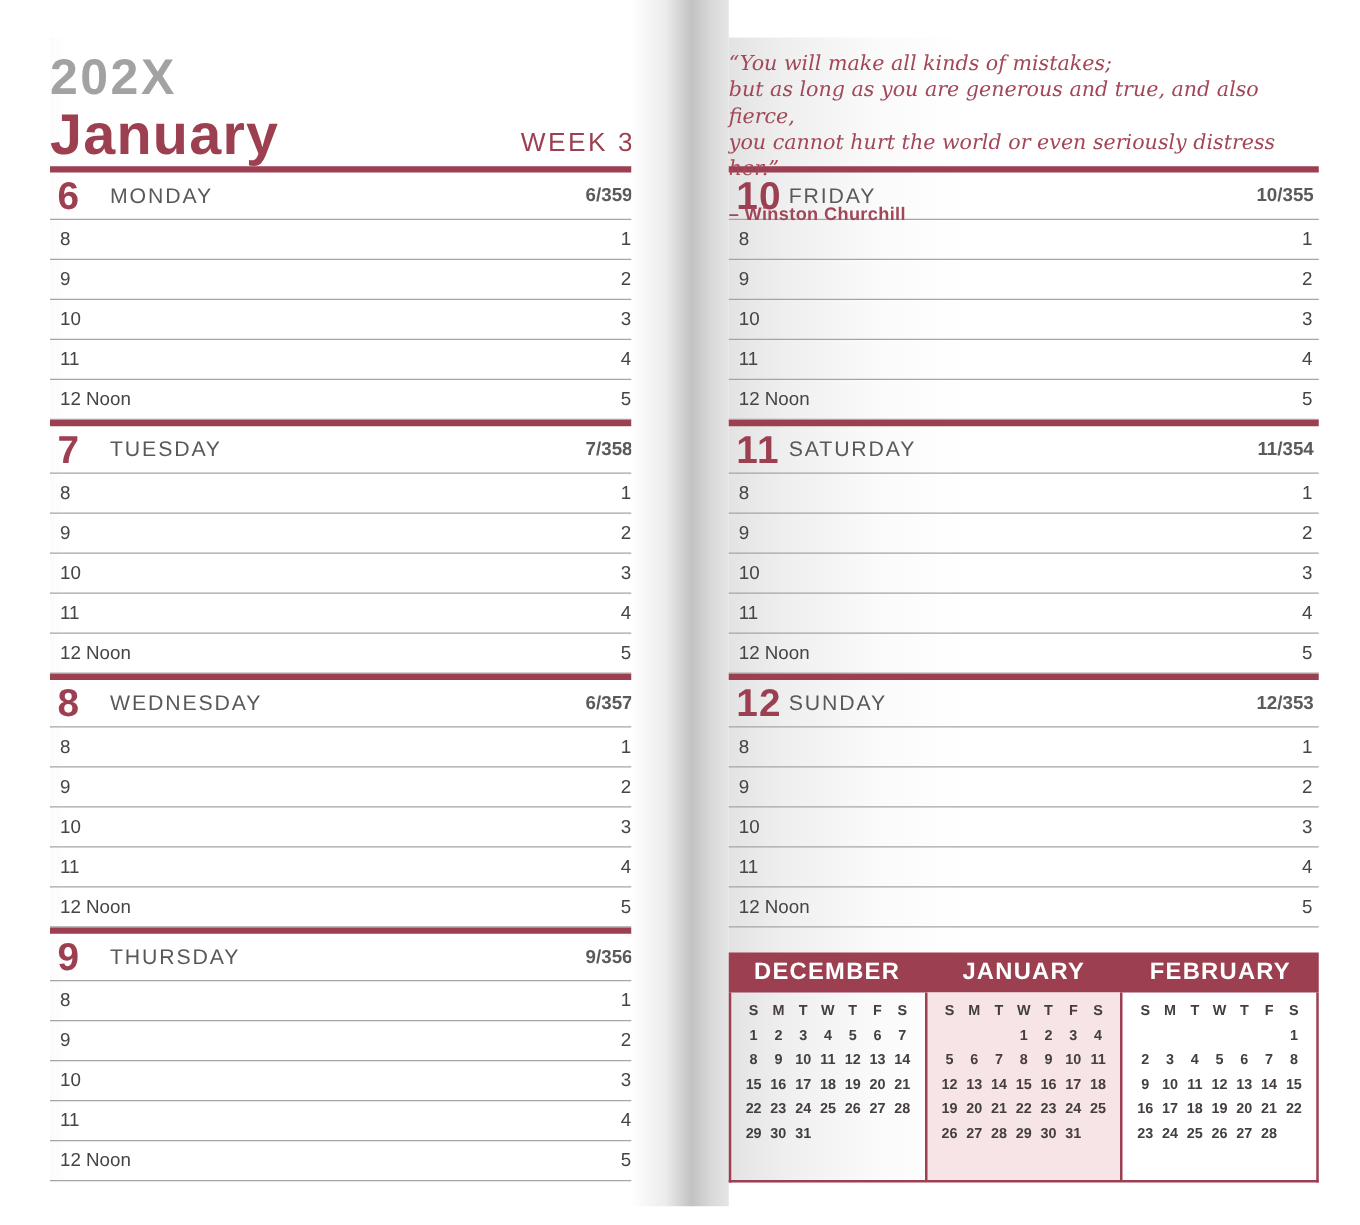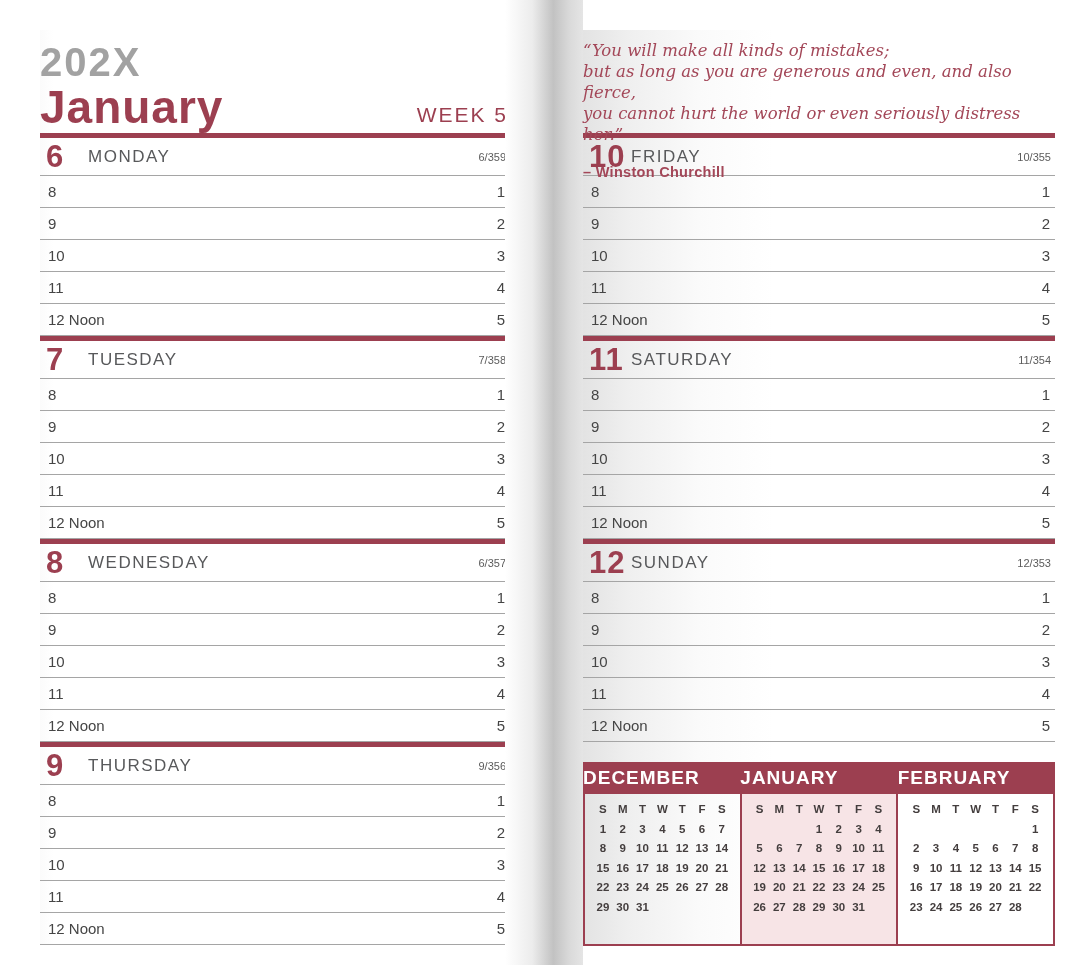--- a/index.html
+++ b/index.html
@@ -34,51 +34,51 @@
             font-size:16.5px; line-height:21px; }
   .q-attr { font-size:14.5px; font-weight:bold; margin-top:19px; letter-spacing:.3px; }
 
   
   .day-block { border-top:5px solid #9c3f50; height:203px; }
   .day-header { height:38px; display:flex; align-items:center;
                 border-bottom:1px solid #a5a5a5; }
   .day-num  { width:48px; padding-left:6px; font-size:31px; line-height:34px;
               font-weight:bold; color:#9c3f50; letter-spacing:1px; }
   .day-name { font-size:17px; color:#58595b; letter-spacing:1.5px; }
-  .day-doy  { margin-left:auto; padding-right:4px; font-size:11px; font-weight:normal;
+  .day-doy  { margin-left:auto; padding-right:4px; font-size:15px; font-weight:bold;
               color:#5b5b5b; }
   .time-row { height:32px; display:flex; align-items:center;
               border-bottom:1px solid #a5a5a5; }
   .time-label { padding-left:8px; font-size:15px; color:#454545; }
   .row-num    { margin-left:auto; padding-right:5px; font-size:15px; color:#454545; }
 
   
   .mini-cals { margin-top:20px; height:184px; }
   .cal-band  { display:flex; height:32px; background:#9c3f50; }
-  .cal-title { flex:1; line-height:32px; color:#ffffff;
+  .cal-title { flex:1; text-align:center; line-height:32px; color:#ffffff;
                font-size:19px; font-weight:bold; letter-spacing:1px; }
   .cal-body  { display:flex; height:152px; border:2px solid #9c3f50; border-top:none; }
   .cal-panel { flex:1; padding:6px 8px 0; }
   .cal-panel + .cal-panel { border-left:2px solid #9c3f50; }
   .cal-panel.highlight { background:#f7e4e6; }
   .cal-grid  { display:grid; grid-template-columns:repeat(7,1fr); }
   .cal-grid span { text-align:center; font-size:11.5px; line-height:19.5px;
                    font-weight:bold; color:#443e3e; }
   .cal-wd { font-size:11px; color:#4a4444; }
 </style>
 </head>
 <body>
 
 <div class="canvas">
 
   <div class="page page-left">
     <div class="page-header">
       <div class="year">202X</div>
       <div class="month">January</div>
-      <div class="week">WEEK 5</div>
+      <div class="week">WEEK 3</div>
     </div>
     <div class="day-col" id="left-days">
         <div class="day-block">
           <div class="day-header">
             <span class="day-num">6</span>
             <span class="day-name">MONDAY</span>
             <span class="day-doy">6/359</span>
           </div>
           <div class="time-row">
             <span class="time-label">8</span>
@@ -184,21 +184,21 @@
         </div>
       </div>
   </div>
 
   <div class="gutter"></div>
 
   <div class="page page-right">
     <div class="quote-area">
       <div class="quote">
         <div class="q-line">“You will make all kinds of mistakes;</div>
-        <div class="q-line">but as long as you are generous and even, and also fierce,</div>
+        <div class="q-line">but as long as you are generous and true, and also fierce,</div>
         <div class="q-line">you cannot hurt the world or even seriously distress her.”</div>
         <div class="q-attr">– Winston Churchill</div>
       </div>
     </div>
     <div class="day-col" id="right-days">
         <div class="day-block">
           <div class="day-header">
             <span class="day-num">10</span>
             <span class="day-name">FRIDAY</span>
             <span class="day-doy">10/355</span>

